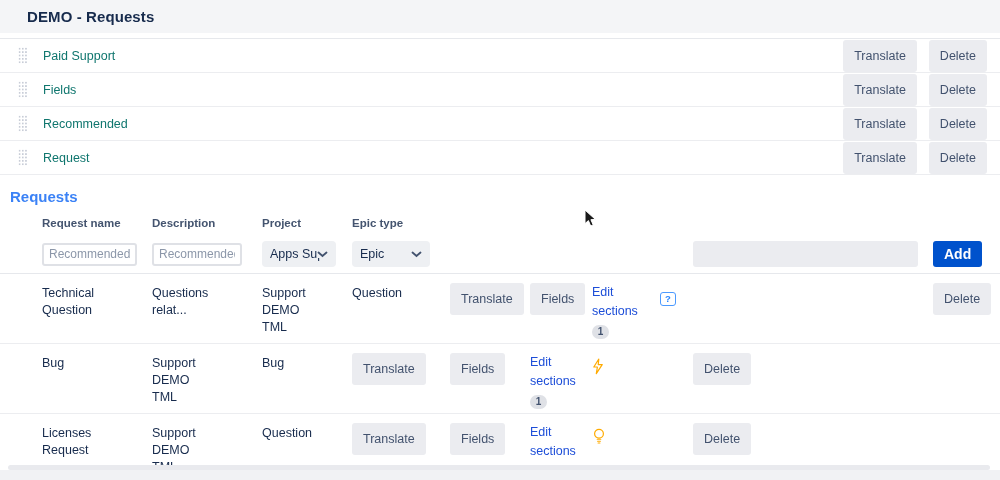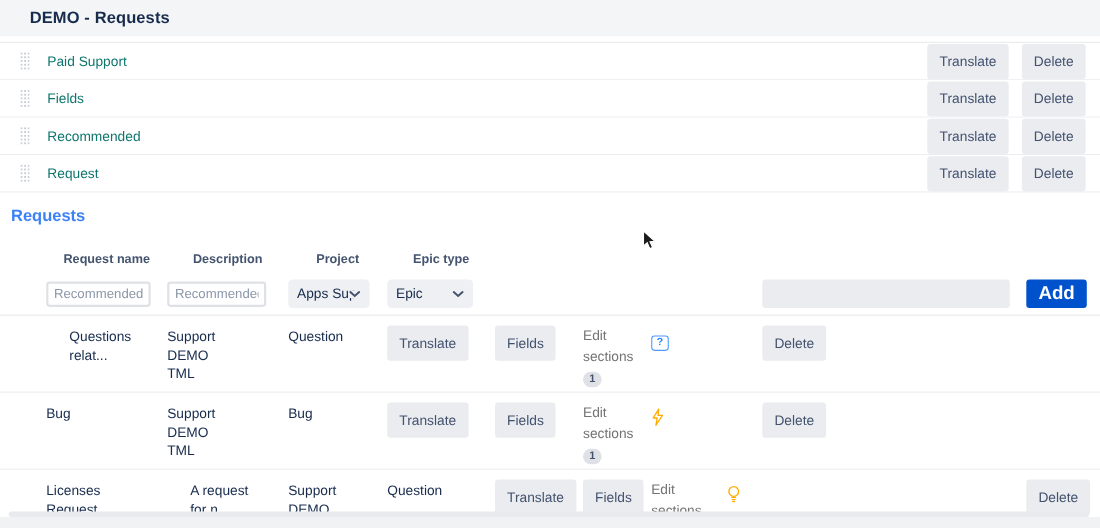--- a/index.html
+++ b/index.html
@@ -37,32 +37,32 @@
   .btn {
     display:inline-flex; align-items:center; justify-content:center;
     background:#EBECF0; color:#42526E;
     border:none; border-radius:3px;
     font-family:"Liberation Sans", sans-serif;
     font-size:12.5px; padding:16px 11px; height:23px;
     cursor:pointer; white-space:nowrap;
   }
   .btn-primary {
     background:#0052CC; color:#ffffff; font-weight:700;
-    padding:5px 11px; height:26px; font-size:17px;
+    padding:5px 11px; height:26px; font-size:14px;
   }
 
   
   .requests-heading { margin:13px 0 0 10px; font-size:15px; font-weight:700; color:#3b82f6; }
 
   .rgrid {
     display:grid;
     grid-template-columns:42px 110px 110px 90px 98px 80px 62px 68px 33px 240px auto;
     align-items:start;
   }
-  .col-headers { margin-top:22px; position:relative;text-align:center; }
+  .col-headers { margin-top:9px; position:relative; }
   .col-headers .col-h {
     font-size:11.5px; font-weight:700; color:#44546F; padding-top:3px;
   }
   .filter-row { margin-top:6px; height:39px; align-items:center; border-bottom:1px solid #E6E8EC; }
   .txt-input {
     height:23px; border:2px solid #DFE1E6; border-radius:3px;
     font-family:"Liberation Sans", sans-serif;
     font-size:12px; color:#172B4D; padding:0 5px; background:#fff; outline:none;
   }
   .txt-input::placeholder { color:#8C97A9; }
@@ -78,25 +78,25 @@
   .restrict-input {
     width:225px; height:26px; background:#EBECF0;
     border:none; border-radius:3px; font-size:12.5px; padding:0 8px;
     color:#172B4D; outline:none;
   }
 
   
   .request-row { min-height:64px; border-bottom:1px solid #ECEDF0; padding-top:9px; padding-bottom:4px; }
   .cell { font-size:12.5px; color:#172B4D; line-height:17px; padding-top:2px; }
   .cell-name { max-width:80px; }
-  .cell-desc { max-width:70px;margin-left:21px; }
+  .cell-desc { max-width:70px; }
   .cell-proj { max-width:52px; }
   .row-handle-wrap { padding-top:3px; }
   .edit-link {
-    color:#737373; font-size:12.5px; line-height:19px; width:58px;
+    color:#1d4ed8; font-size:12.5px; line-height:19px; width:58px;
     display:inline-block; cursor:pointer; text-decoration:none;
   }
   .badge {
     display:inline-flex; align-items:center; justify-content:center;
     min-width:17px; height:14px; padding:0 5px;
     background:#DFE1E6; border-radius:8px;
     font-size:10px; font-weight:700; color:#42526E; margin-top:3px;
   }
   .icon-cell { padding-top:5px; }
   .icon-qbubble {
@@ -200,20 +200,21 @@
   <span></span>
     <span></span>
     <span></span>
     <span></span>
   <span><input class="restrict-input" value="" style=""></span>
   <span><button class="btn btn-primary">Add</button></span>
 </div>
 
 <div class="rgrid request-row">
   <span class="row-handle-wrap"><span class="handle"></span></span>
+  <span class="cell cell-name">Technical Question</span>
   <span class="cell cell-desc">Questions relat...</span>
   <span class="cell cell-proj">Support DEMO TML</span>
   <span class="cell">Question</span>
   <span><button class="btn">Translate</button></span>
   <span><button class="btn">Fields</button></span>
   <span>
     <a class="edit-link">Edit sections</a><br>
     <span class="badge">1</span>
   </span>
   <span class="icon-cell">
@@ -239,21 +240,20 @@
       <path d="M6.8 1 L1.8 9 H5.4 L4.3 15.6 L10.2 6.6 H6.2 Z" fill="none" stroke="#FFAB00" stroke-width="1.2" stroke-linejoin="round"></path>
     </svg>
   </span>
   <span></span>
   <span><button class="btn">Delete</button></span>
 </div>
 
 <div class="rgrid request-row" style="border-bottom:1px solid #E6E8EC;">
   <span class="row-handle-wrap"><span class="handle"></span></span>
   <span class="cell cell-name">Licenses Request</span>
-  <span class="cell cell-desc">A request for n...</span>
   <span class="cell cell-proj">Support DEMO TML</span>
   <span class="cell">Question</span>
   <span><button class="btn">Translate</button></span>
   <span><button class="btn">Fields</button></span>
   <span>
     <a class="edit-link">Edit sections</a><br>
     <span class="badge">2</span>
   </span>
   <span class="icon-cell">
     <svg width="14" height="17" viewBox="0 0 14 17">

